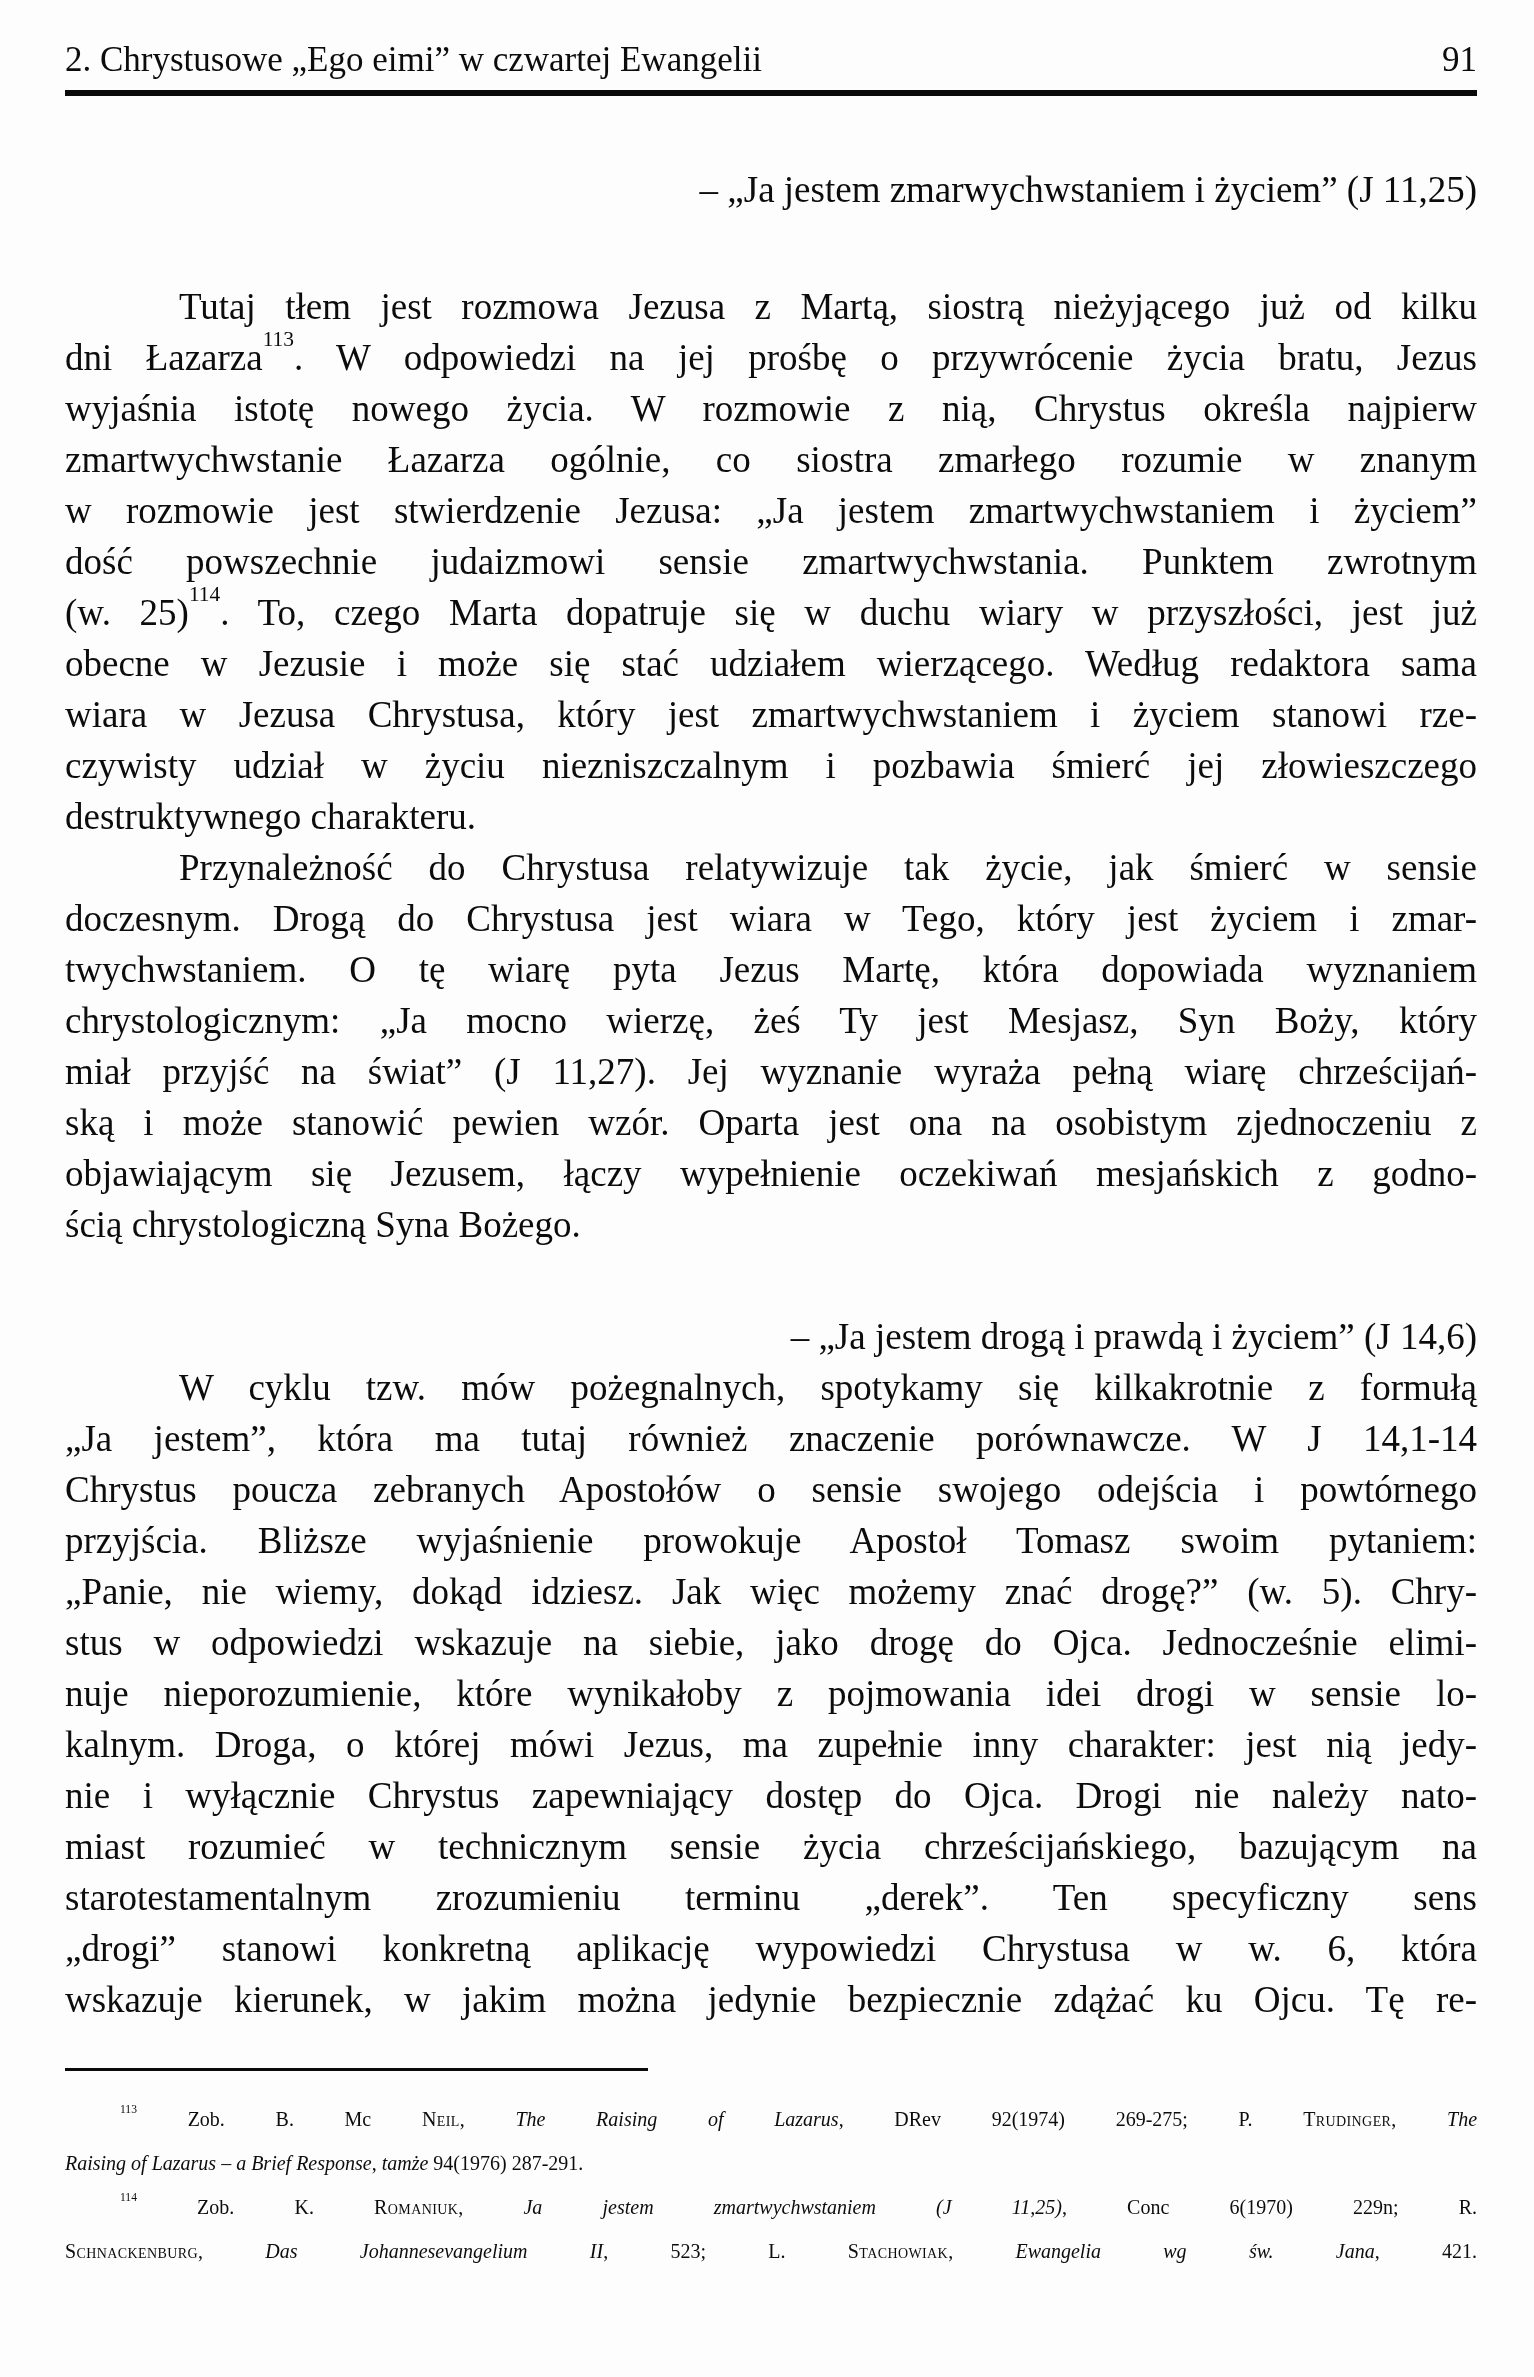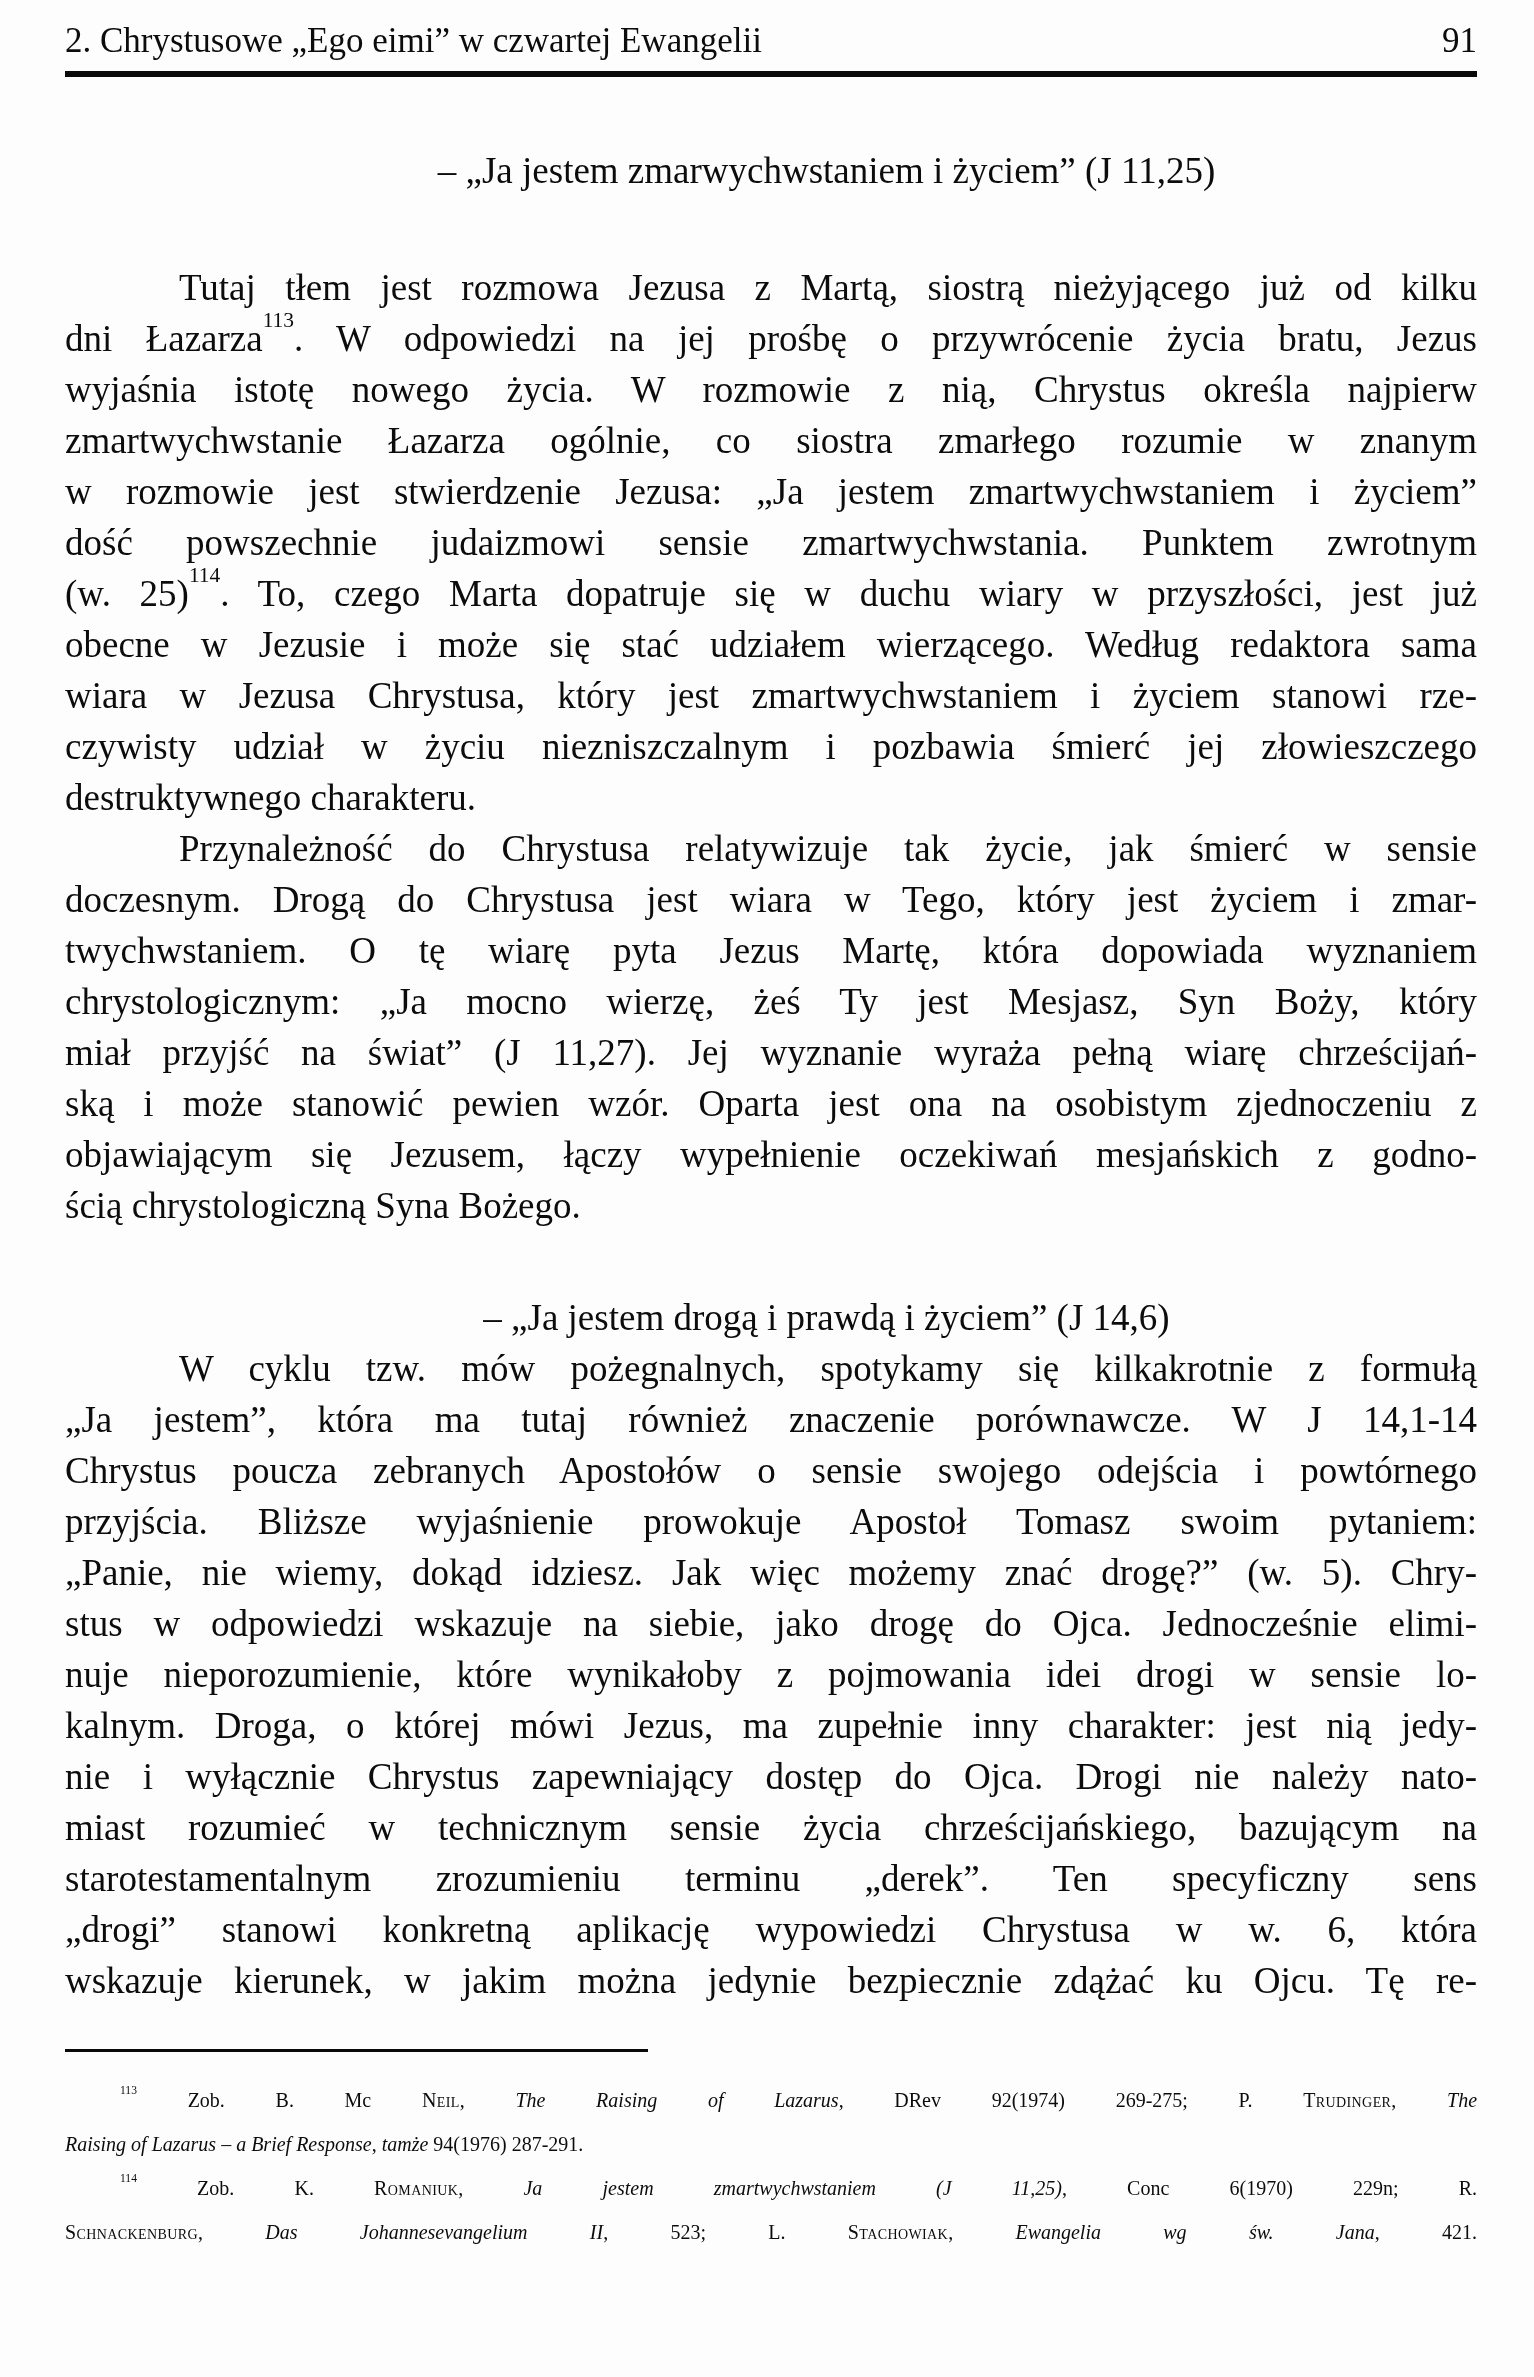--- a/index.html
+++ b/index.html
@@ -15,35 +15,35 @@
   .content{
     position:absolute;
     left:65px;
     top:0;
     width:1412px;
   }
   .header-row{
     display:flex;
     justify-content:space-between;
     align-items:flex-end;
-    margin-top:19px;
+    margin-top:38px;
     font-size:35px;
     line-height:43px;
     white-space:nowrap;
   }
   .header-rule{
     height:5.4px;
     background:#0a0a0a;
     margin-top:9.2px;
   }
   .subtitle{
     font-size:37px;
     line-height:51px;
     padding-left:111px;
-    text-align:center;
+    text-align:right;
   }
   #subtitle-1{margin-top:68px;}
   #subtitle-2{margin-top:61px;}
   .para{
     font-size:37px;
     margin:0;
     font-family:Liberation Serif, serif;
   }
   #para-1{margin-top:66px;}
   #para-3{}

